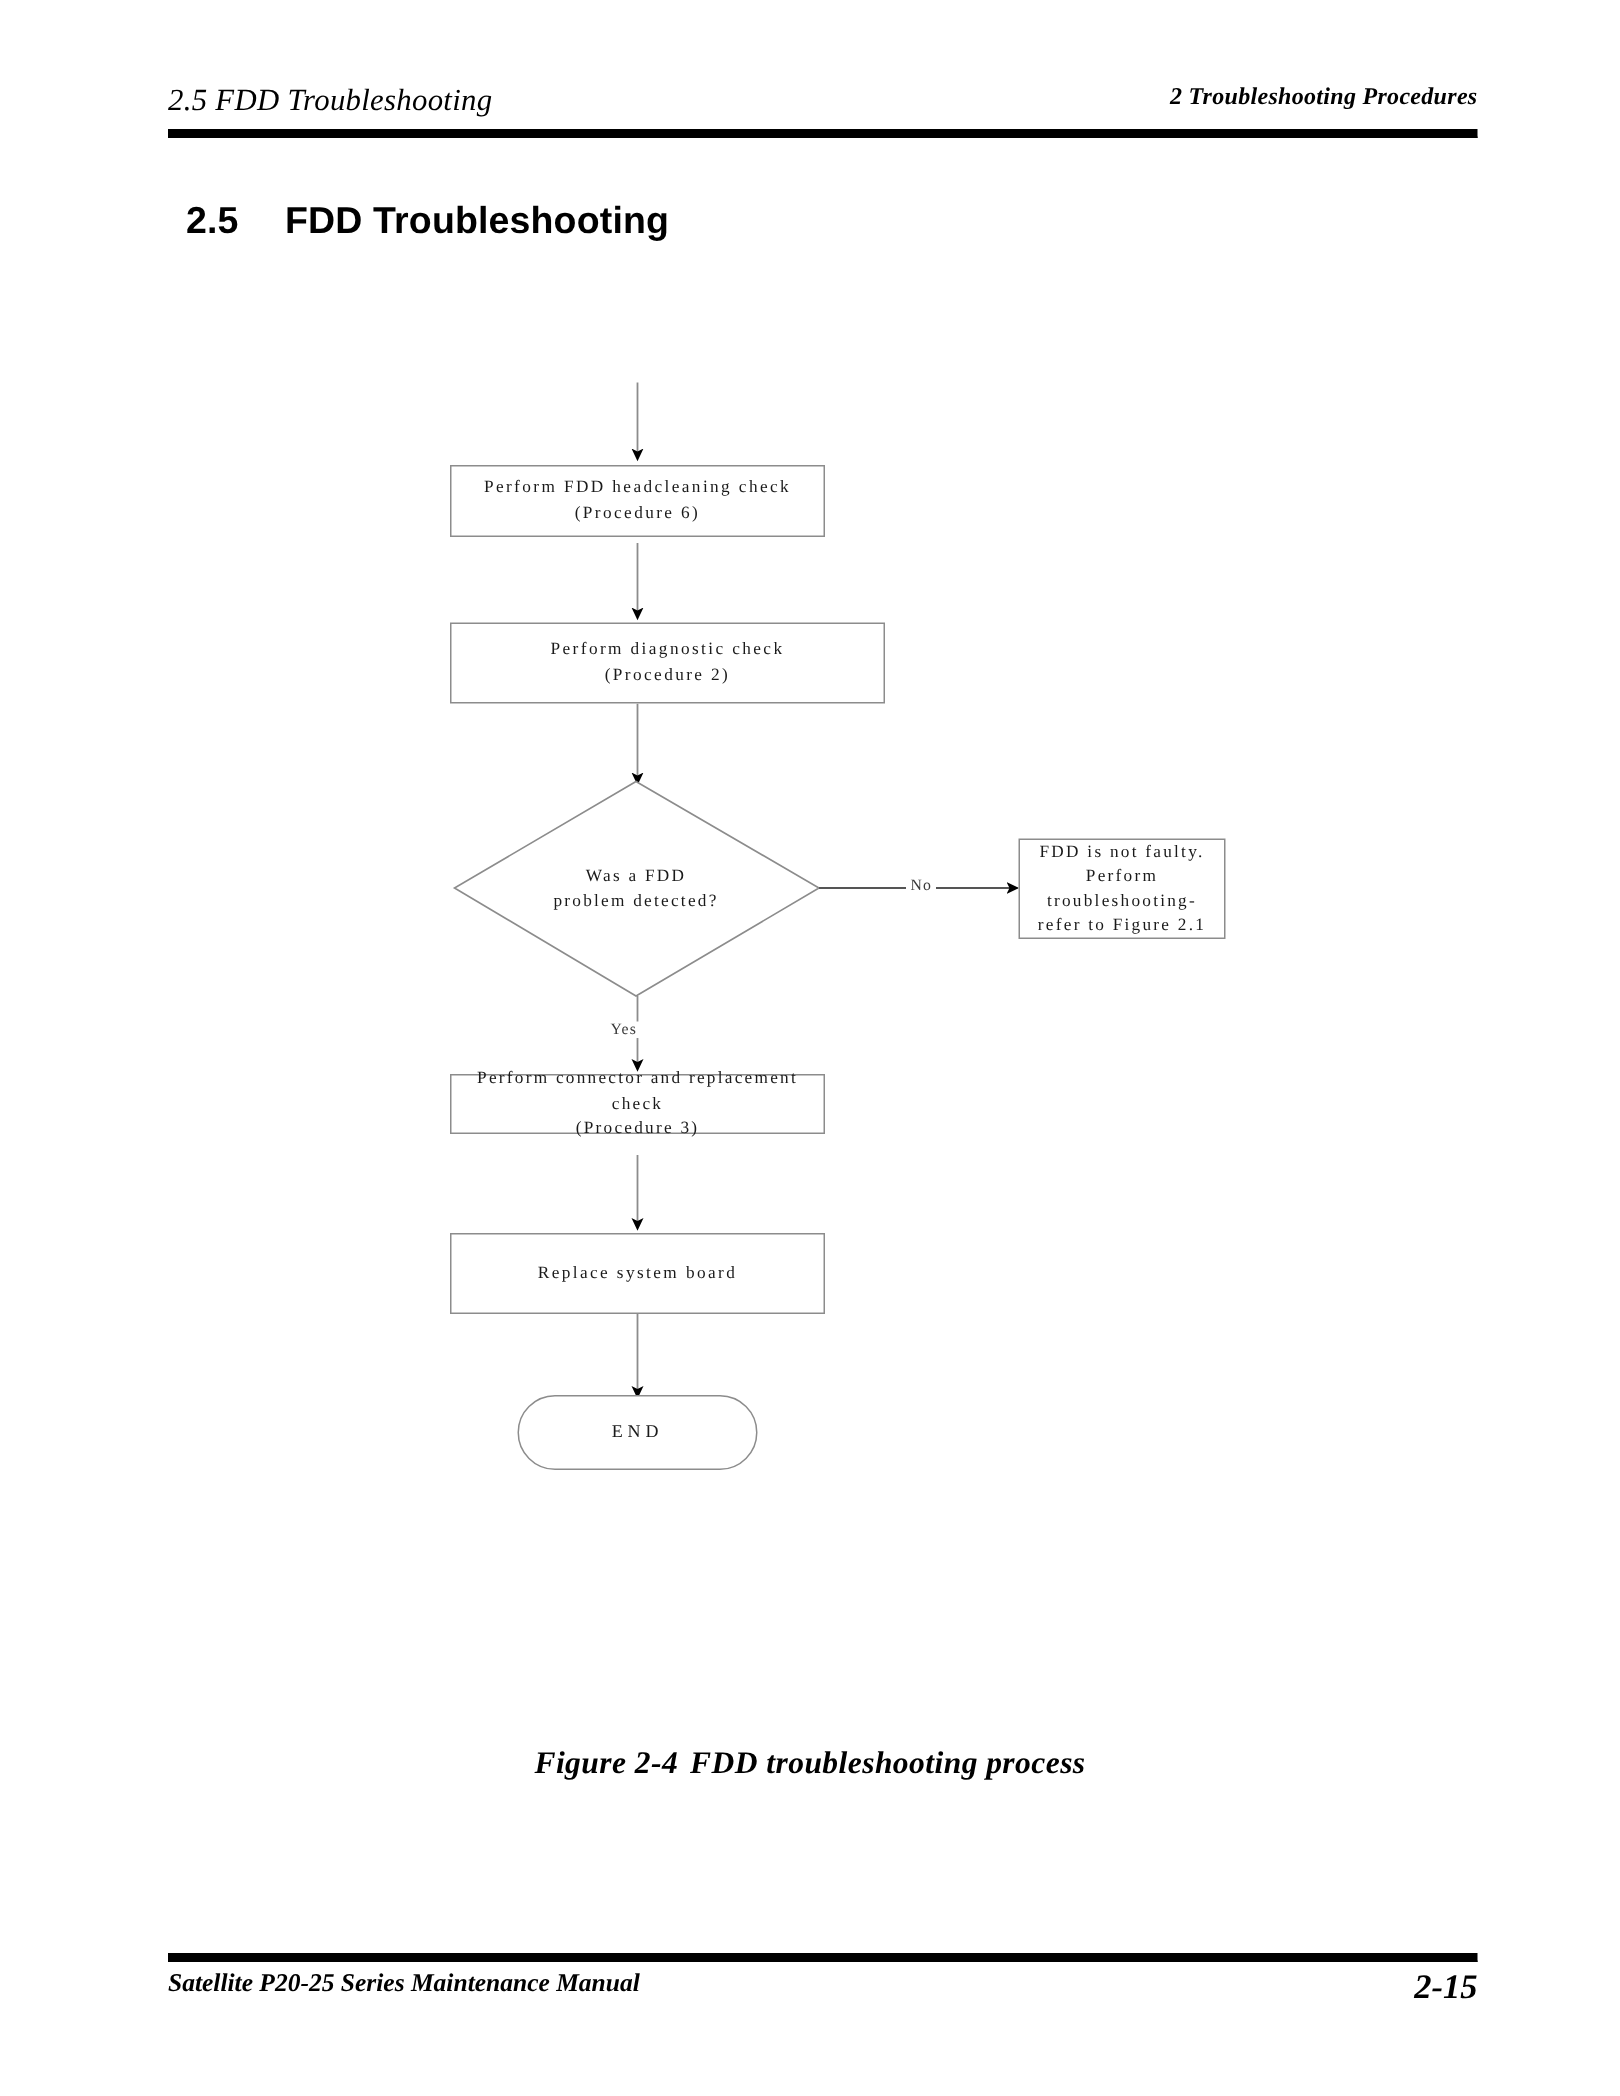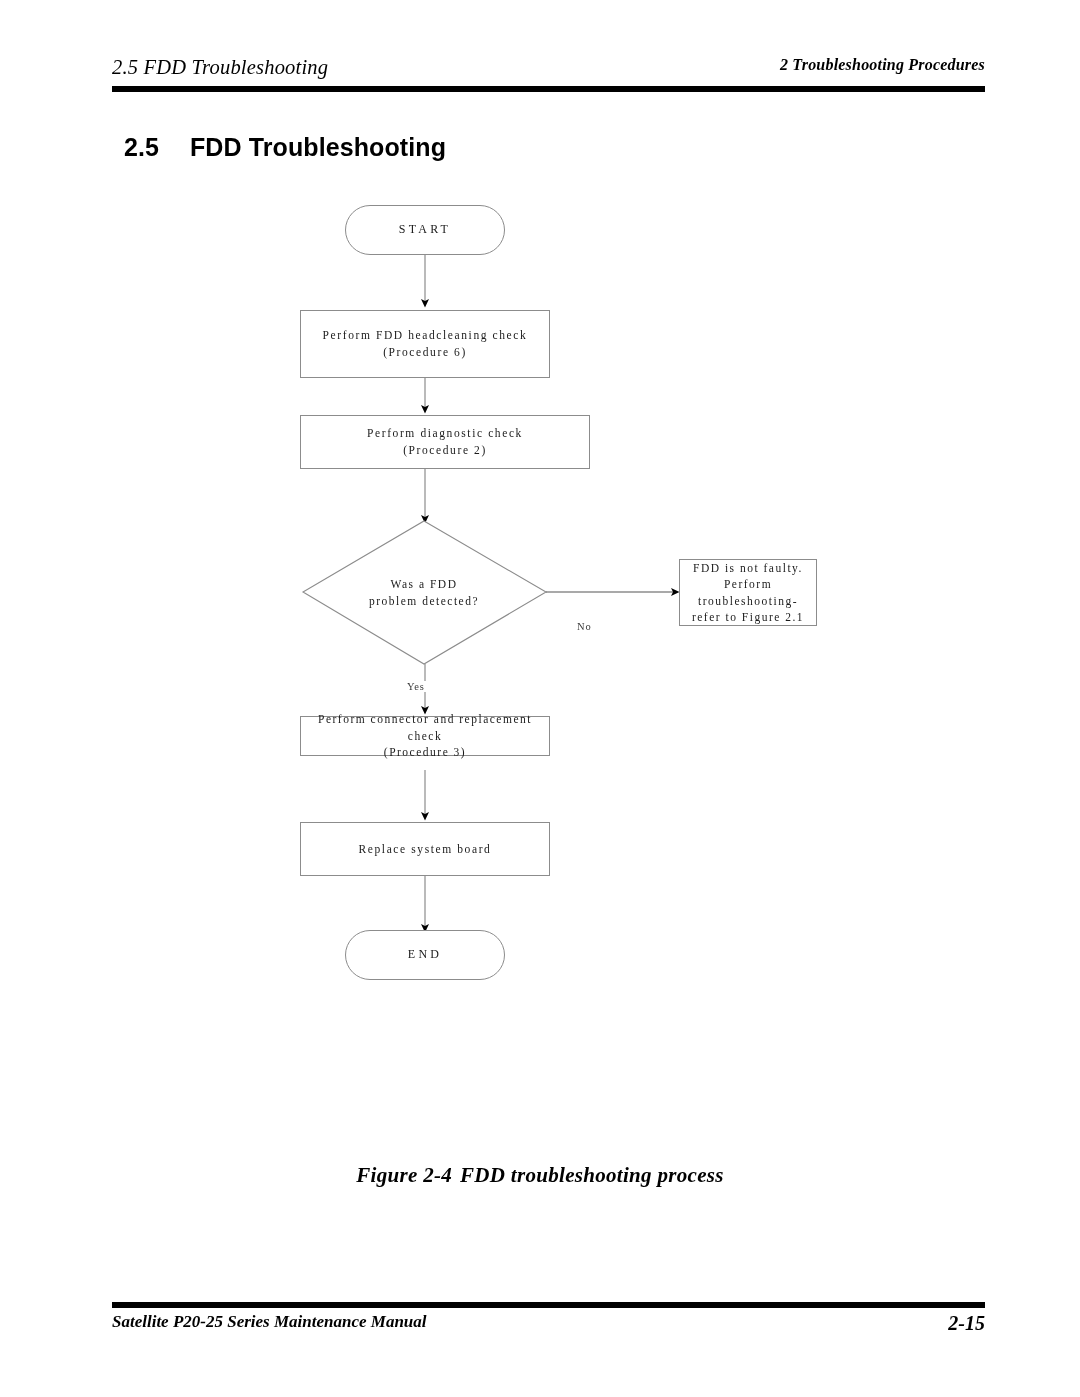--- a/index.html
+++ b/index.html
@@ -174,21 +174,21 @@
     font-size: 17px;
     white-space: nowrap;
   }
   .ftr-right {
     position: absolute;
     right: 0;
     top: 10px;
     font-family: "Liberation Serif", serif;
     font-style: italic;
     font-weight: bold;
-    font-size: 20px;
+    font-size: 23px;
     white-space: nowrap;
   }
 </style>
 </head>
 <body>
 
 <div class="page-header">
   <div class="hdr-left">2.5  FDD Troubleshooting</div>
   <div class="hdr-right">2  Troubleshooting Procedures</div>
   <div class="hdr-rule"></div>
@@ -217,46 +217,43 @@
 
     <line x1="546" y1="592" x2="675" y2="592" stroke="#555555" stroke-width="1.2" marker-end="url(#arrowhead)"></line>
 
     <line x1="425" y1="664" x2="425" y2="710" stroke="#8c8c8c" stroke-width="1.2" marker-end="url(#arrowhead)"></line>
 
     <line x1="425" y1="770" x2="425" y2="816" stroke="#8c8c8c" stroke-width="1.2" marker-end="url(#arrowhead)"></line>
 
     <line x1="425" y1="876" x2="425" y2="928" stroke="#8c8c8c" stroke-width="1.2" marker-end="url(#arrowhead)"></line>
   </svg>
 
-  <div class="fc-node terminal" style="left:345px; top:205px; width:160px; height:50px;">
-    <span>START</span>
-  </div>
-
-  <div class="fc-node process" style="left:300px; top:310px; width:250px; height:68px;">
+
+  <div class="fc-node process" style="left:300px; top:310px; width:250px; height:48px;">
     <div>
       <div>Perform FDD headcleaning check</div>
       <div>(Procedure 6)</div>
     </div>
   </div>
 
   <div class="fc-node process" style="left:300px; top:415px; width:290px; height:54px;">
     <div>
       <div>Perform diagnostic check</div>
       <div>(Procedure 2)</div>
     </div>
   </div>
 
   <div class="decision-label" style="left:324px; top:570px; width:200px; height:46px;">
     <div>
       <div>Was a FDD</div>
       <div>problem detected?</div>
     </div>
   </div>
 
-  <div class="edge-label" style="left:574px; top:585px;margin-top:36px;">No</div>
+  <div class="edge-label" style="left:604px; top:585px;">No</div>
 
   <div class="edge-label" style="left:404px; top:681px;">Yes</div>
 
   <div class="fc-node process thin-text" style="left:679px; top:559px; width:138px; height:67px; line-height:1.4;">
     <div>
       <div>FDD is not faulty.</div>
       <div>Perform</div>
       <div>troubleshooting-</div>
       <div>refer to Figure 2.1</div>
     </div>

